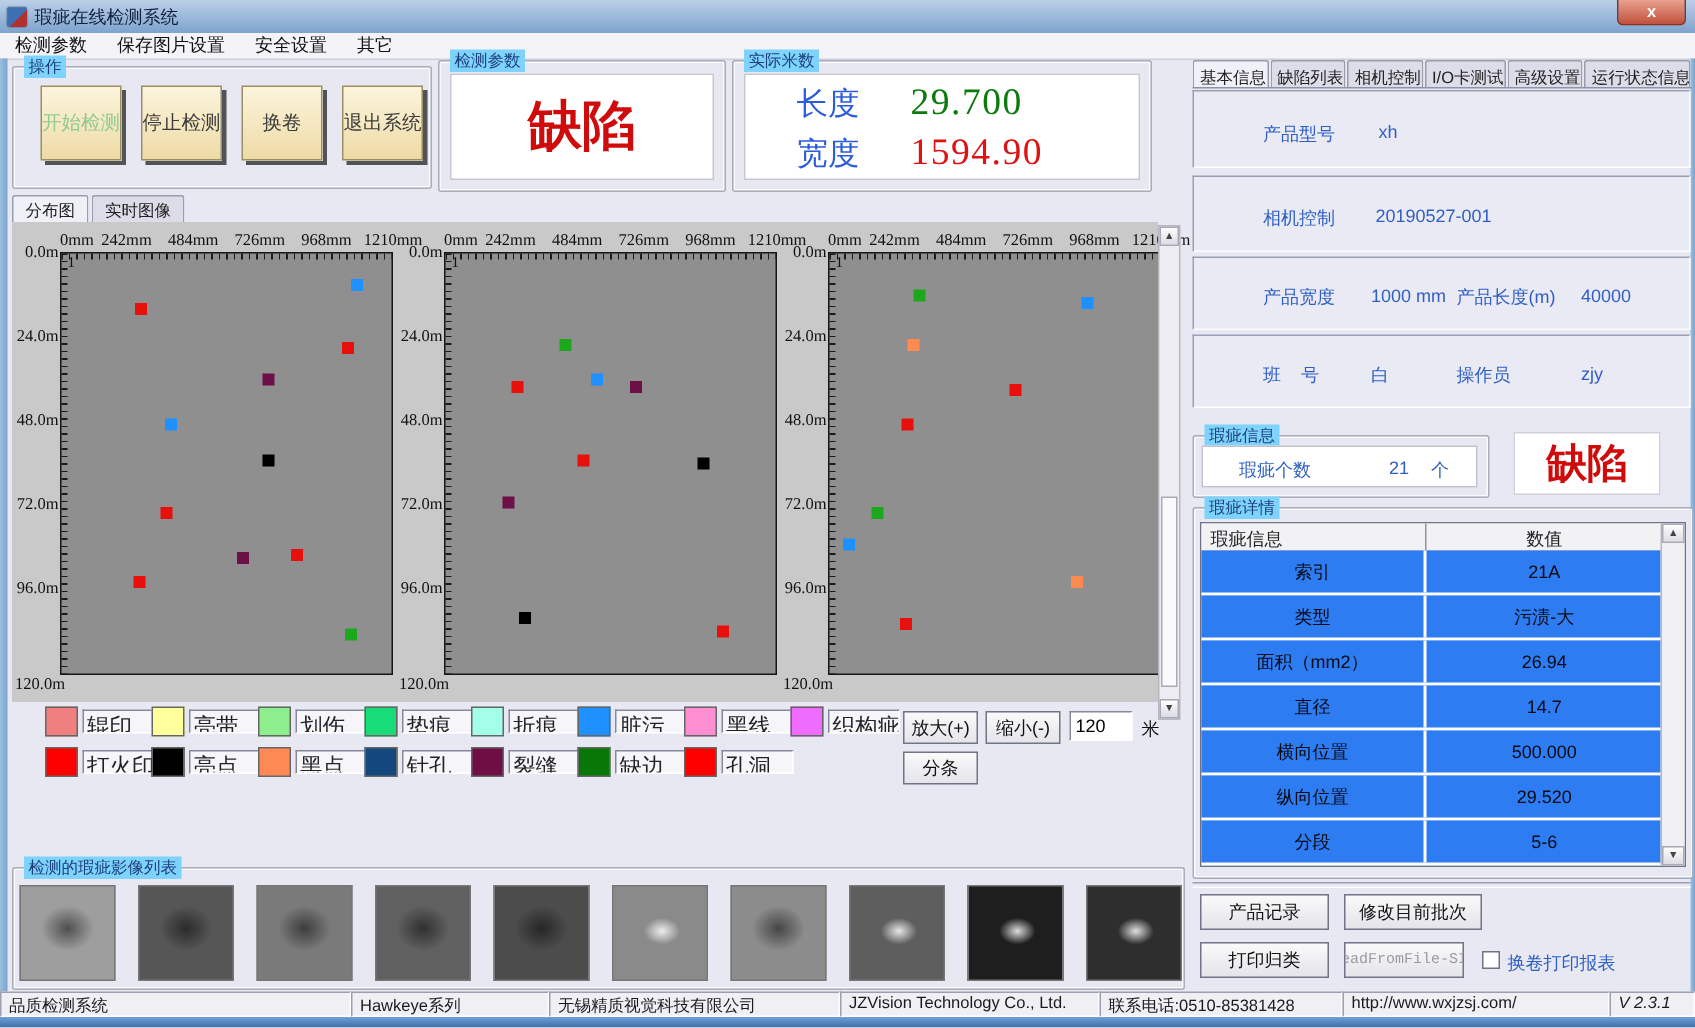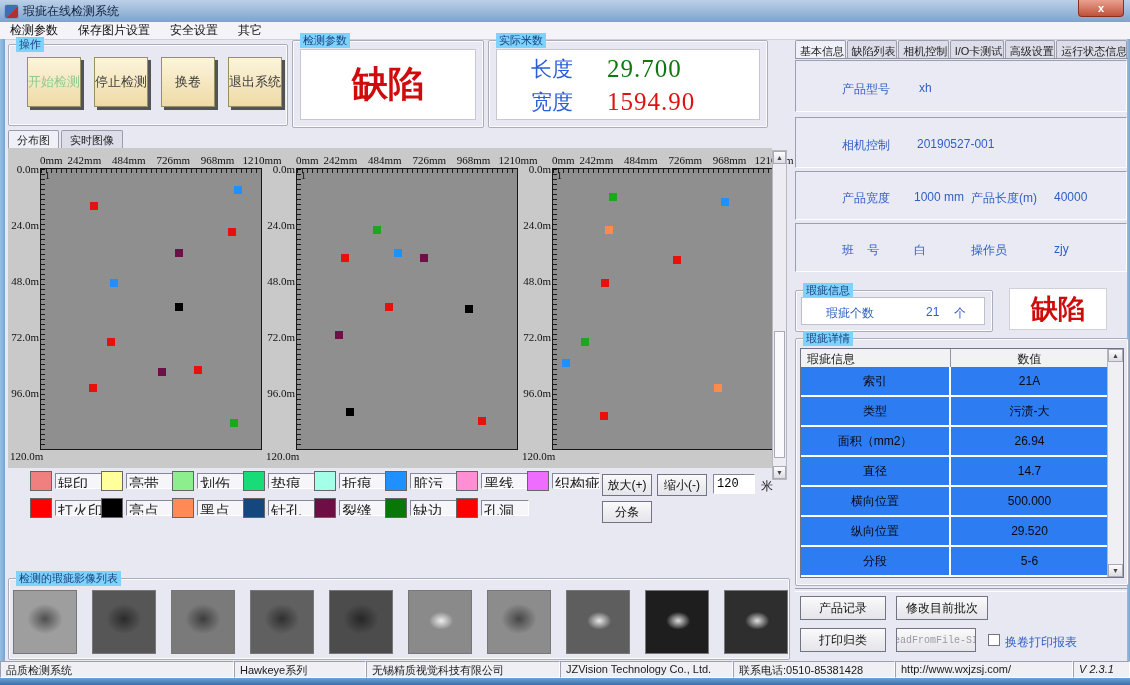--- a/index.html
+++ b/index.html
@@ -253,21 +253,21 @@
       </div>
     </div>
   <div class="vscroll" id="plotscroll" style="left:772px;top:150px;height:330px;">
     <div class="varrow" style="top:0;">▲</div>
     <div class="vthumb" style="top:55%;height:38%;"></div>
     <div class="varrow" style="bottom:0;">▼</div>
   </div>
 
   <div class="btn" style="left:602px;top:474px;width:50px;height:22px;">放大(+)</div>
   <div class="btn" style="left:657px;top:474px;width:50px;height:22px;">缩小(-)</div>
-  <input class="numinput" style="left: 713px; top: 474px; width: 42px; height: 20px; font-family: Liberation Mono, monospace;" value="120">
+  <input class="numinput" style="left: 713px; top: 474px; width: 42px; height: 20px;" value="120">
   <span class="ilab" style="left:761px;top:478px;color:#111;">米</span>
   <div class="btn" style="left:602px;top:501px;width:50px;height:22px;">分条</div>
 
   <div class="grp" style="left:8px;top:578px;width:780px;height:80px;">
     <span class="cap">检测的瑕疵影像列表</span>
     <div id="thumbrow">
         <div class="thumb" style="left: 0px; background: radial-gradient(42% 36% at 50% 45%, rgba(0, 0, 0, 0.5), rgba(0, 0, 0, 0) 68%), rgb(158, 158, 158);"></div>
         <div class="thumb" style="left: 79px; background: radial-gradient(42% 36% at 50% 45%, rgba(0, 0, 0, 0.5), rgba(0, 0, 0, 0) 68%), rgb(86, 86, 86);"></div>
         <div class="thumb" style="left: 158px; background: radial-gradient(42% 36% at 50% 45%, rgba(0, 0, 0, 0.5), rgba(0, 0, 0, 0) 68%), rgb(122, 122, 122);"></div>
         <div class="thumb" style="left: 237px; background: radial-gradient(42% 36% at 50% 45%, rgba(0, 0, 0, 0.5), rgba(0, 0, 0, 0) 68%), rgb(96, 96, 96);"></div>

